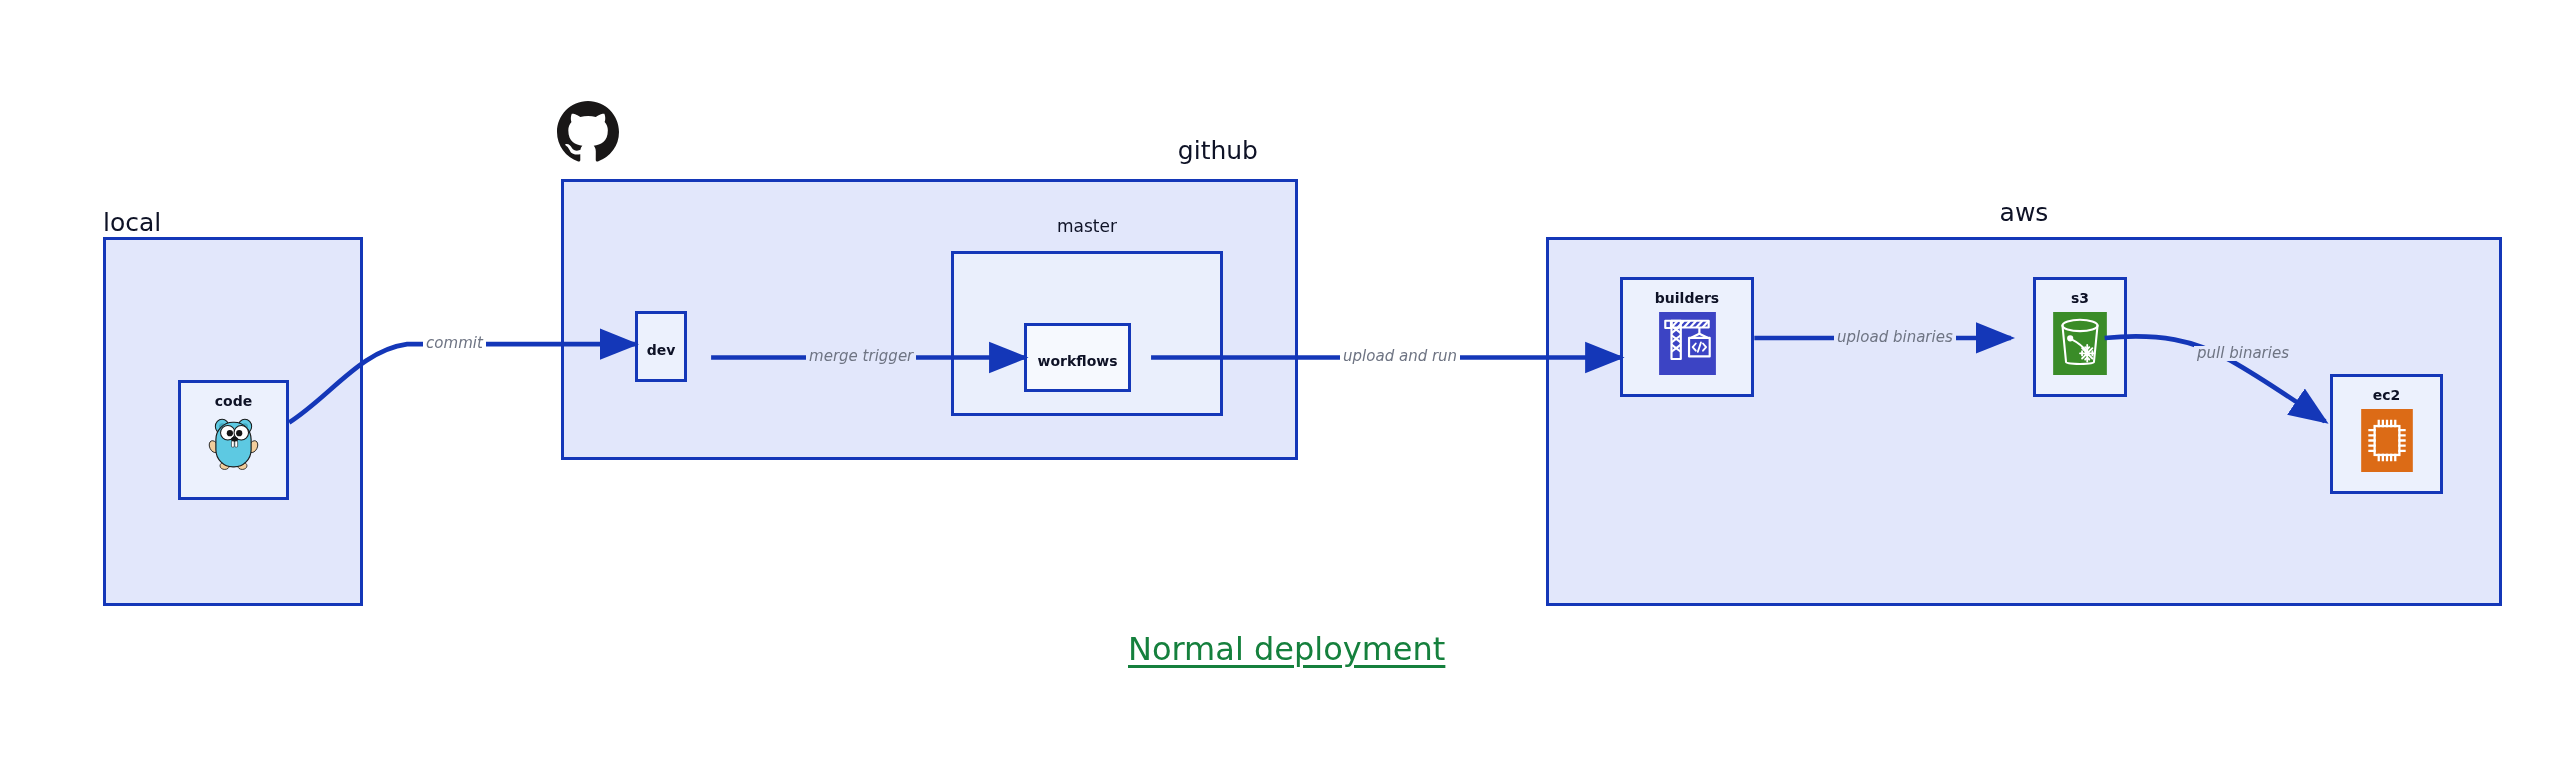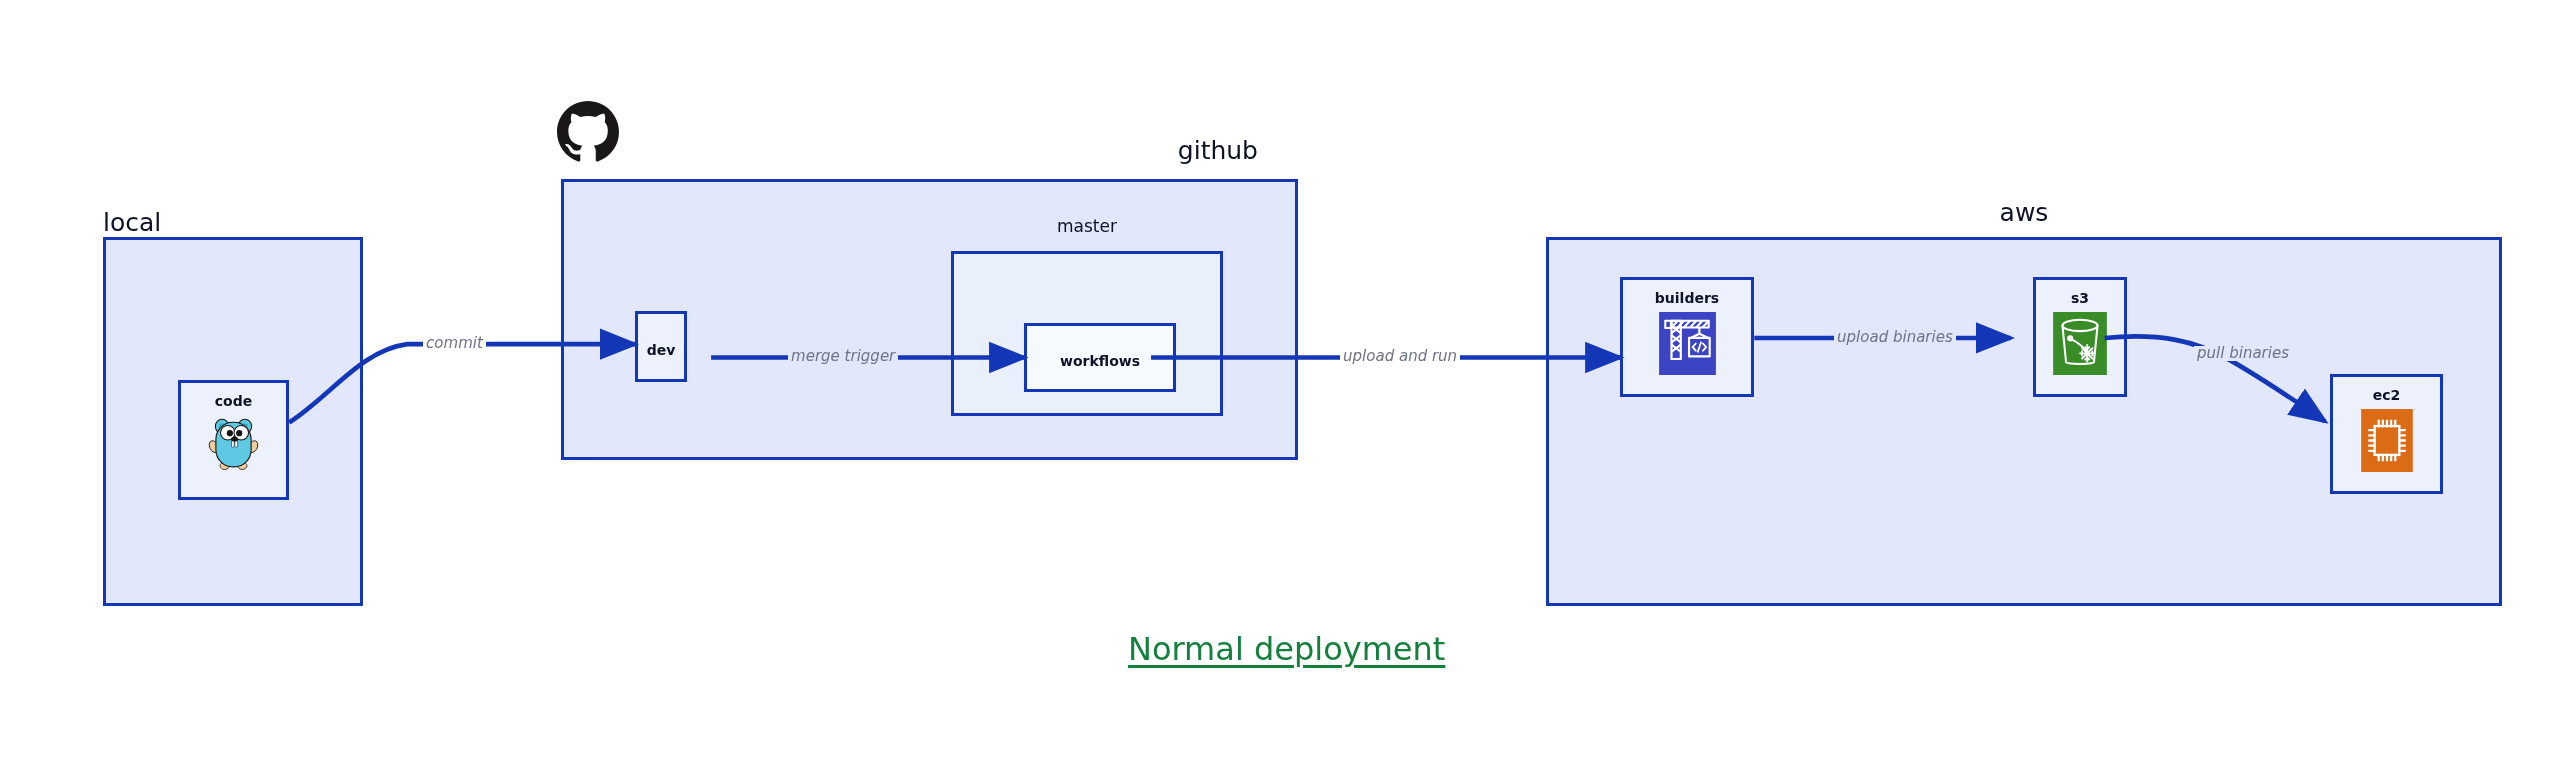--- a/index.html
+++ b/index.html
@@ -153,21 +153,21 @@
     </svg>
   </span>
 
   <div class="node" style="left:635px; top:311px; width:52px; height:71px;">
     <span class="node-label" style="margin-top:29px;">dev</span>
   </div>
 
   <div class="zone lvl2" style="left:951px; top:251px; width:272px; height:165px;"></div>
   <div class="zone-label" style="left:951px; top:218px; width:272px; text-align:center; font-size:17px;">master</div>
 
-  <div class="node" style="left:1024px; top:323px; width:152px; height:69px; background:#F6F9FE;">
+  <div class="node" style="left:1024px; top:323px; width:107px; height:69px; background:#F6F9FE;">
     <span class="node-label" style="margin-top:28px;">workflows</span>
   </div>
 
   <div class="zone" style="left:1546px; top:237px; width:956px; height:369px;"></div>
   <div class="zone-label" style="left:1546px; top:200px; width:956px; text-align:center;">aws</div>
 
   <div class="node" style="left:1620px; top:277px; width:134px; height:120px;">
     <span class="node-label" style="margin-top:11.3px;">builders</span>
     <span class="icon-tile" style="margin-top:7.2px;">
       <svg width="57" height="63" viewBox="0 0 110 122">
@@ -253,21 +253,21 @@
 
       <path d="M3405 656 L 3903 656" marker-end="url(#arrow)"></path>
 
       <path d="M4085 656 C 4190 646 4260 660 4330 700
             C 4400 740 4460 782 4513 818" marker-end="url(#arrow)"></path>
     </g>
   </svg>
 
   <div class="edge-label onwhite" style="left:423px; top:336px;">commit</div>
 
-  <div class="edge-label onzone" style="left:788px; top:349px; background:#E2E7FB;">merge trigger</div>
+  <div class="edge-label onzone" style="left:806px; top:349px; background:#E2E7FB;">merge trigger</div>
 
   <div class="edge-label onwhite" style="left:1340px; top:349px;">upload and run</div>
 
   <div class="edge-label onzone" style="left:1834px; top:330px; background:#E2E7FB;">upload binaries</div>
 
   <div class="edge-label onzone" style="left:2194px; top:346px; background:#E2E7FB;">pull binaries</div>
 
   <div id="diagram-title" style="left:1128px; top:633px;">Normal deployment</div>
 
 </div>

